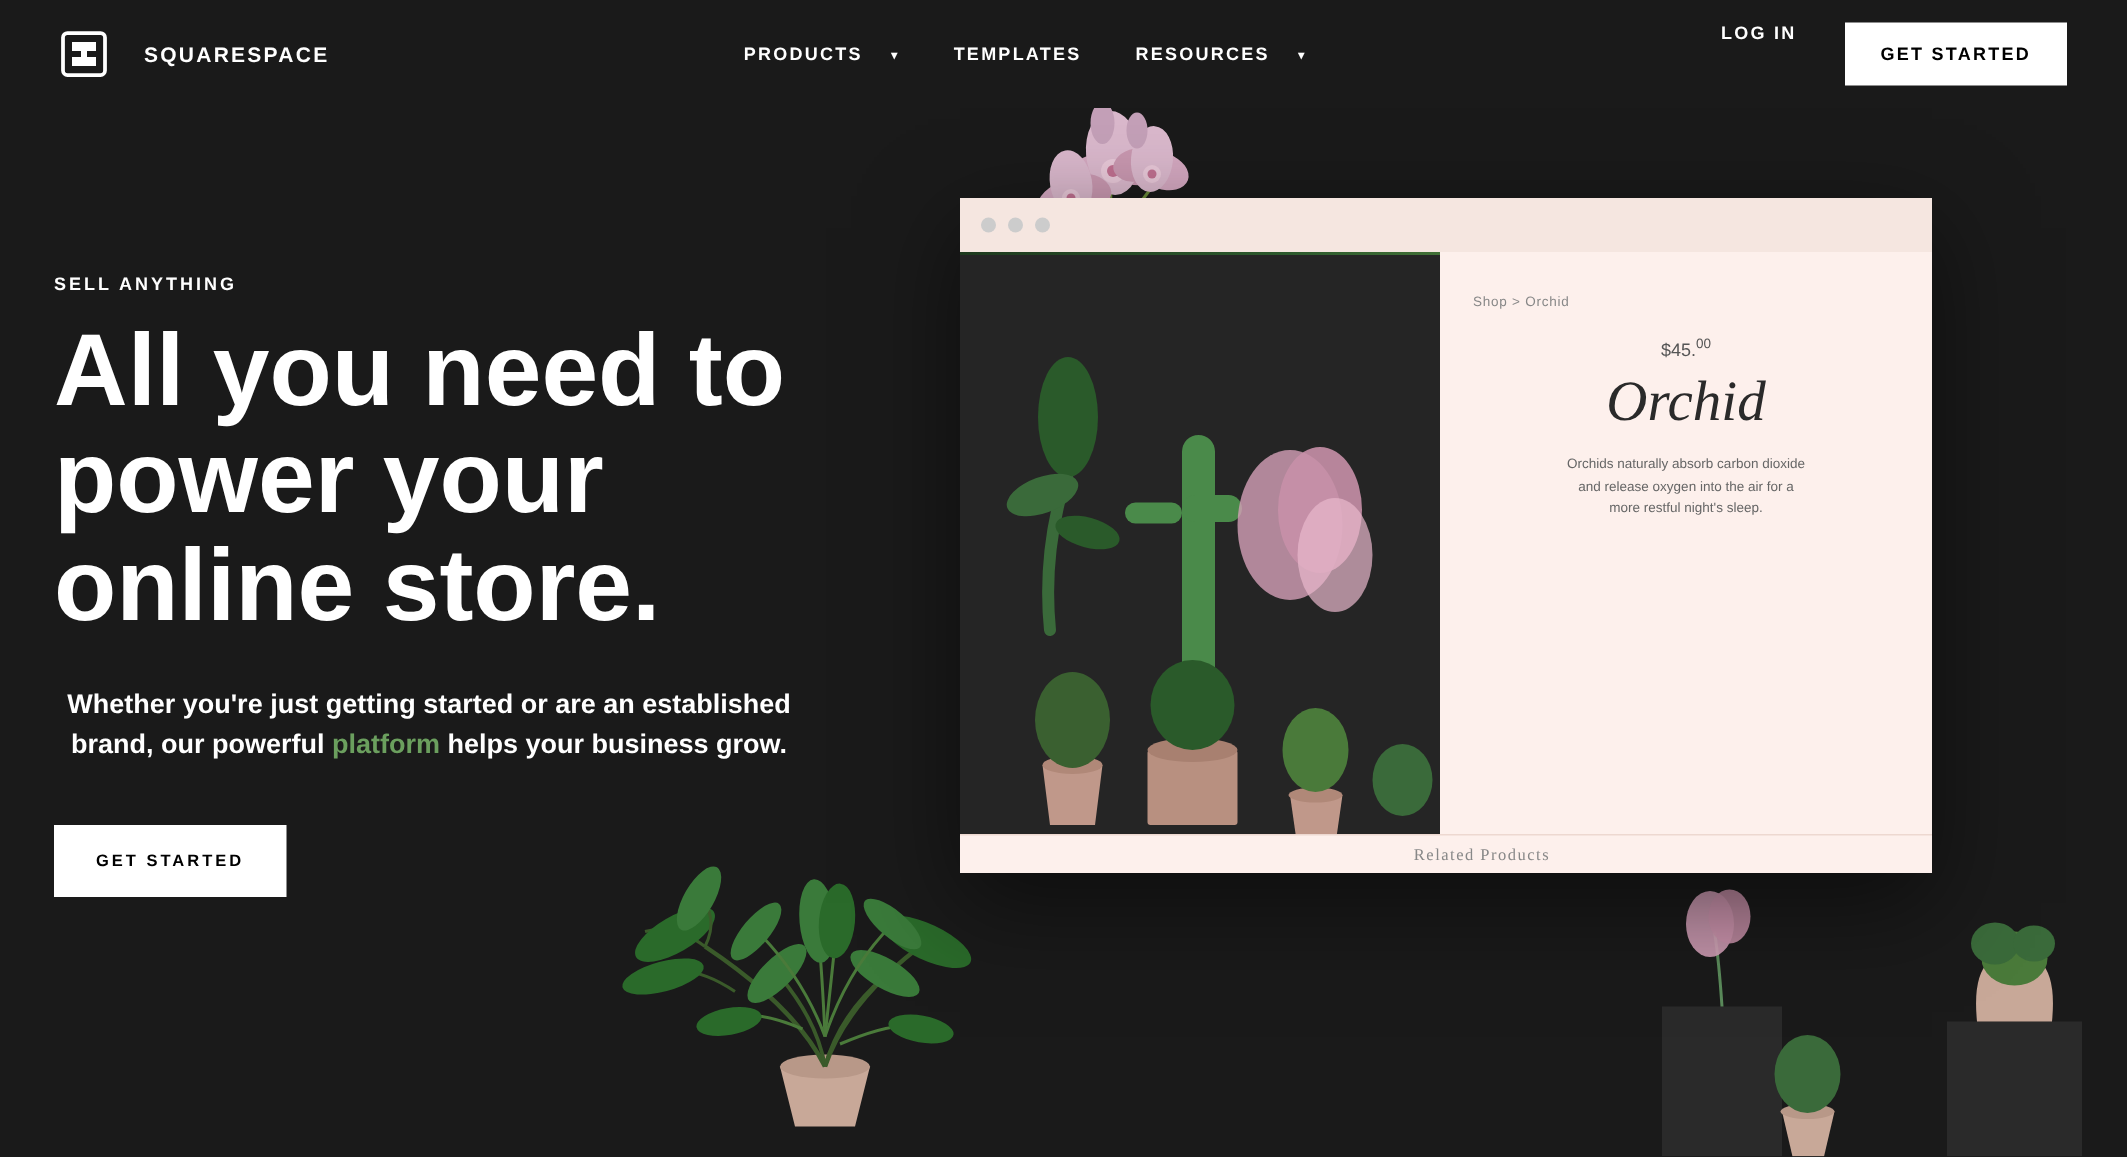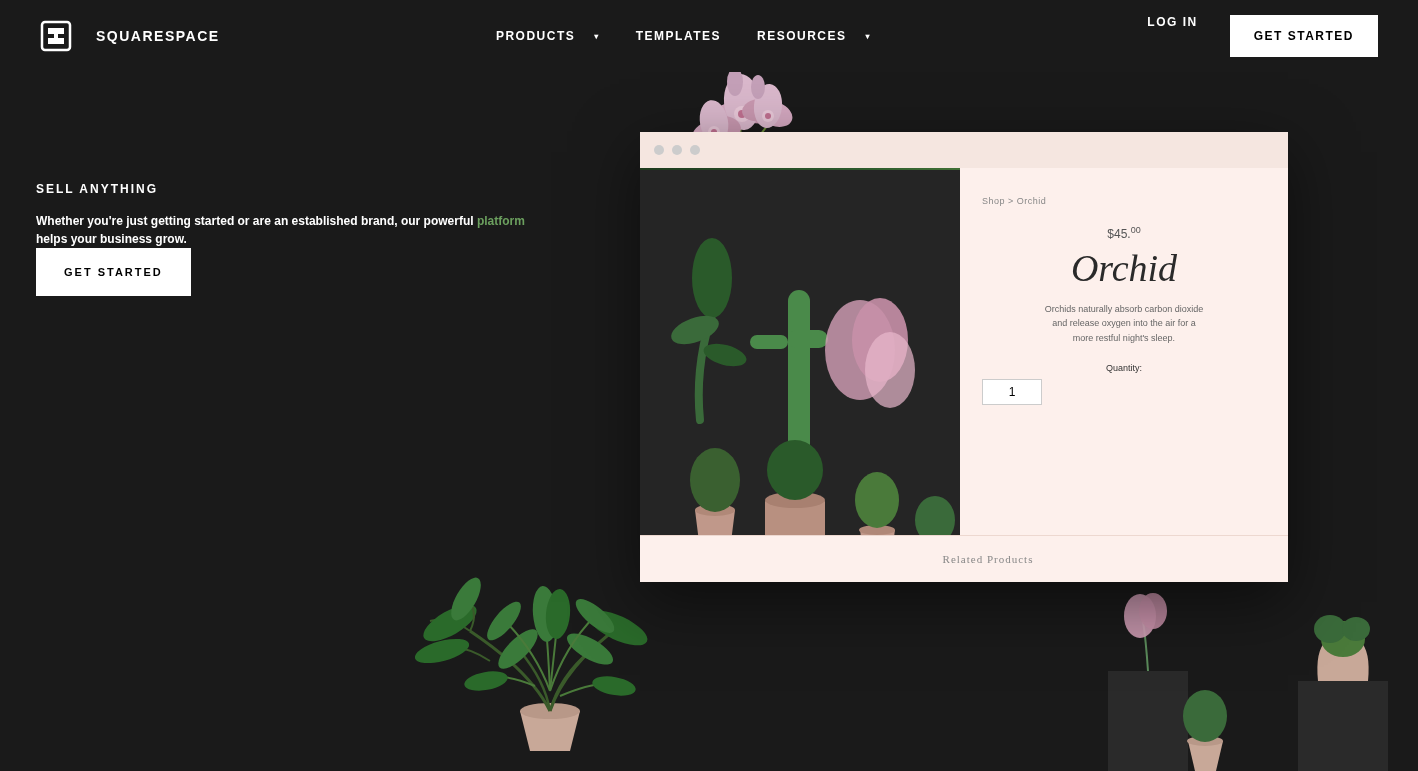--- a/index.html
+++ b/index.html
@@ -108,24 +108,26 @@
     }
     .hero-headline {
       color: #fff;
       font-size: 68px;
       font-weight: 800;
       line-height: 1.05;
       margin-bottom: 30px;
     }
     .hero-subtext {
       color: #fff;
-      font-size: 12px;
+      font-size: 18px;
       font-weight: 700;
       line-height: 1.5;
+      margin-bottom: 40px;
       max-width: 500px;
+      text-align: center;
     }
     .hero-subtext .highlight {
       color: #6b9f5e;
     }
     .hero-cta {
       background: #fff;
       color: #000;
       font-size: 11px;
       font-weight: 700;
       letter-spacing: 2px;
@@ -245,21 +247,21 @@
       font-size: 11px;
       font-weight: 600;
       letter-spacing: 1px;
       cursor: pointer;
     }
     .related-products-bar {
       position: absolute;
       bottom: 0;
       left: 0;
       right: 0;
-      height: 47px;
+      height: 26px;
       background: #fdf0ec;
       display: flex;
       align-items: center;
       justify-content: center;
       border-top: 1px solid #edd8d0;
       padding-left: 48px;
     }
     .related-products-text {
       font-size: 11px;
       color: #888;
@@ -385,20 +387,21 @@
     <ellipse cx="205" cy="185" rx="24" ry="9" fill="#3a7a3a" transform="rotate(40 205 185)"></ellipse>
 
     <path d="M160 260 Q158 215 155 185" stroke="#4a7a3a" stroke-width="2" fill="none"></path>
     <ellipse cx="155" cy="183" rx="12" ry="28" fill="#3a7a3a" transform="rotate(-5 155 183)"></ellipse>
     <path d="M160 260 Q165 215 168 185" stroke="#4a7a3a" stroke-width="2" fill="none"></path>
     <ellipse cx="168" cy="183" rx="12" ry="25" fill="#2a6a2a" transform="rotate(5 168 183)"></ellipse>
   </svg>
 
   <div class="hero-text">
     <p class="hero-eyebrow">SELL ANYTHING</p>
+    <h1 class="hero-headline">All you need to power your online store.</h1>
     <p class="hero-subtext">
       <span>Whether you're just getting started or are an established brand, our powerful </span><span class="highlight">platform</span><span> helps your business grow.</span>
     </p>
     <button class="hero-cta">GET STARTED</button>
   </div>
 
   <div class="browser-mockup">
     <div class="browser-toolbar">
       <div class="browser-dot"></div>
       <div class="browser-dot"></div>
@@ -444,24 +447,20 @@
 
       <div class="product-detail-panel">
         <div class="breadcrumb-text">Shop  &gt;  Orchid</div>
         <div style="margin-bottom:4px;">
           <span class="price-text">
             <span style="font-size:12px;color:#555;">$45.</span><span style="font-size:9px;color:#555;vertical-align:super;">00</span>
           </span>
         </div>
         <h2 class="product-name">Orchid</h2>
         <p class="product-description">Orchids naturally absorb carbon dioxide and release oxygen into the air for a more restful night's sleep.</p>
-        <div style="width:100%;margin-bottom:6px;">
-          <div class="quantity-label">Quantity:</div>
-          <input class="quantity-input" type="text" value="1" readonly="" style="display: block;">
-        </div>
         <div class="related-products-bar">
           <span class="related-products-text">Related Products</span>
         </div>
       </div>
     </div>
   </div>
 
   <svg class="right-plants-svg" viewBox="0 0 340 250" xmlns="http://www.w3.org/2000/svg">
 
     <rect x="30" y="150" width="80" height="100" fill="#2a2a2a"></rect>

